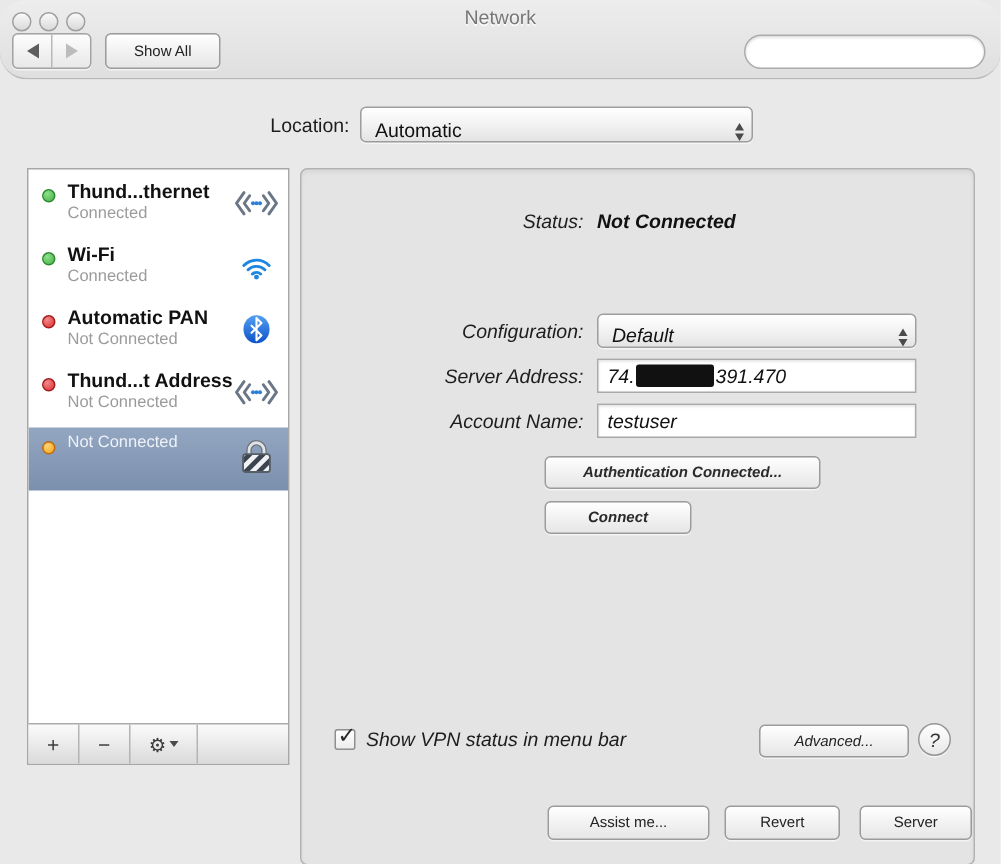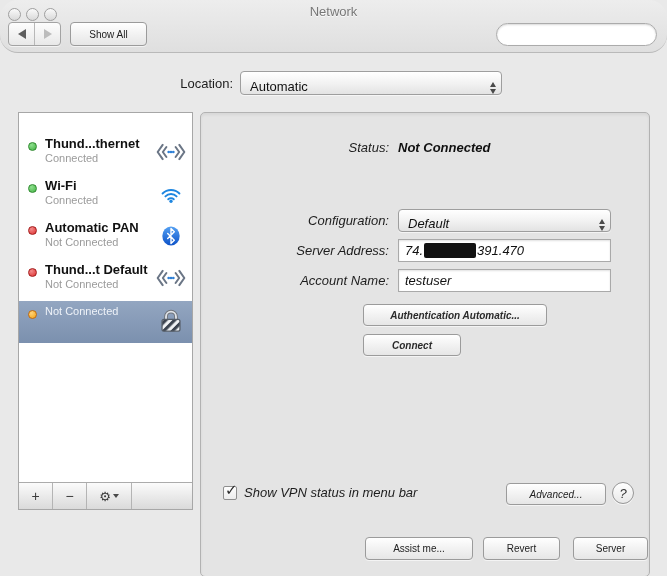--- a/index.html
+++ b/index.html
@@ -40,21 +40,21 @@
     font-size:13px;color:#111;padding-left:9px;cursor:default;}
   .popup .ptext{flex:1;overflow:hidden;white-space:nowrap;}
   .stepper{width:17px;display:flex;flex-direction:column;align-items:center;justify-content:center;gap:2px;}
   .stepper .up{width:0;height:0;border-left:3.5px solid transparent;border-right:3.5px solid transparent;border-bottom:5px solid #4a4a4a;}
   .stepper .down{width:0;height:0;border-left:3.5px solid transparent;border-right:3.5px solid transparent;border-top:5px solid #4a4a4a;}
   .loc-popup{position:absolute;left:240px;top:71px;width:262px;height:24px;}
 
   
   .sidebar{position:absolute;left:18px;top:112px;width:175px;height:398px;background:#fff;
     border:1px solid #a7a7a7;box-sizing:border-box;}
-  .sb-list{position:absolute;left:0;top:0;right:0;bottom:27px;overflow:hidden;padding-top:20px;}
+  .sb-list{position:absolute;left:0;top:0;right:0;bottom:27px;overflow:hidden;padding-top:4px;}
   .sb-row{position:relative;height:42px;cursor:default;}
   .sb-row .dot{position:absolute;left:9px;top:9px;width:9px;height:9px;border-radius:50%;box-sizing:border-box;}
   .dot.green{background:radial-gradient(circle at 35% 30%,#8fe08f,#43b243);border:1px solid #2f8a2f;}
   .dot.red{background:radial-gradient(circle at 35% 30%,#f28a8a,#dd2f2f);border:1px solid #a31c1c;}
   .dot.orange{background:radial-gradient(circle at 35% 30%,#ffd37a,#f5a414);border:1px solid #c06a10;}
   .sb-row .txt{position:absolute;left:26px;top:3px;right:36px;}
   .sb-row .name{font-size:13px;font-weight:bold;color:#111;white-space:nowrap;display:flex;align-items:center;}
   .sb-row .sub{font-size:11px;color:#9b9b9b;margin-top:1px;}
   .sb-row .sideicon{position:absolute;right:6px;top:50%;transform:translateY(-50%);width:30px;text-align:center;}
   .sb-row.selected{background:linear-gradient(#93a6c1,#7b90ae);}
@@ -197,21 +197,21 @@
                 </linearGradient>
               </defs>
               <ellipse cx="10" cy="10" rx="8.7" ry="9.4" fill="url(#btg)"></ellipse>
               <path d="M10 2.6 L13.3 5.8 L6.7 12.4 M10 17.4 L13.3 14.2 L6.7 7.6 M10 2.6 V17.4" stroke="#fff" stroke-width="1.4" fill="none" stroke-linejoin="round" stroke-linecap="round"></path>
             </svg></span>
         </div>
         <div class="sb-row">
           <span class="dot red"></span>
           <div class="txt">
             <div class="name">
-              <span>Thund...t Default</span>
+              <span>Thund...t Address</span>
             </div>
             <div class="sub">Not Connected</div>
           </div>
           <span class="sideicon"><svg width="30" height="17" viewBox="0 0 36 20">
               <g stroke="#6b7686" stroke-width="2.4" fill="none" stroke-linecap="round" stroke-linejoin="round">
                 <path d="M8 1.5 L2 10 L8 18.5"></path>
                 <path d="M12.5 4 L8.2 10 L12.5 16"></path>
                 <path d="M28 1.5 L34 10 L28 18.5"></path>
                 <path d="M23.5 4 L27.8 10 L23.5 16"></path>
               </g>
@@ -271,21 +271,21 @@
       <span>74.</span>
       <span class="redact-ip"></span>
       <span>391.470</span>
     </div>
 
     <div class="form-label" style="top:160px;">Account Name:</div>
     <div class="textfield ctrl" style="top:156px;">
       <span>testuser</span>
     </div>
 
-    <div class="btn auth-btn">Authentication Automatic...</div>
+    <div class="btn auth-btn">Authentication Connected...</div>
     <div class="btn connect-btn">Connect</div>
 
     <div class="vpn-check-row">
       <span class="checkbox">
           <span class="mark">✓</span>
         </span>
       <span class="check-lbl">Show VPN status in menu bar</span>
     </div>
     <div class="btn advanced-btn">Advanced...</div>
     <div class="help-btn">?</div>

